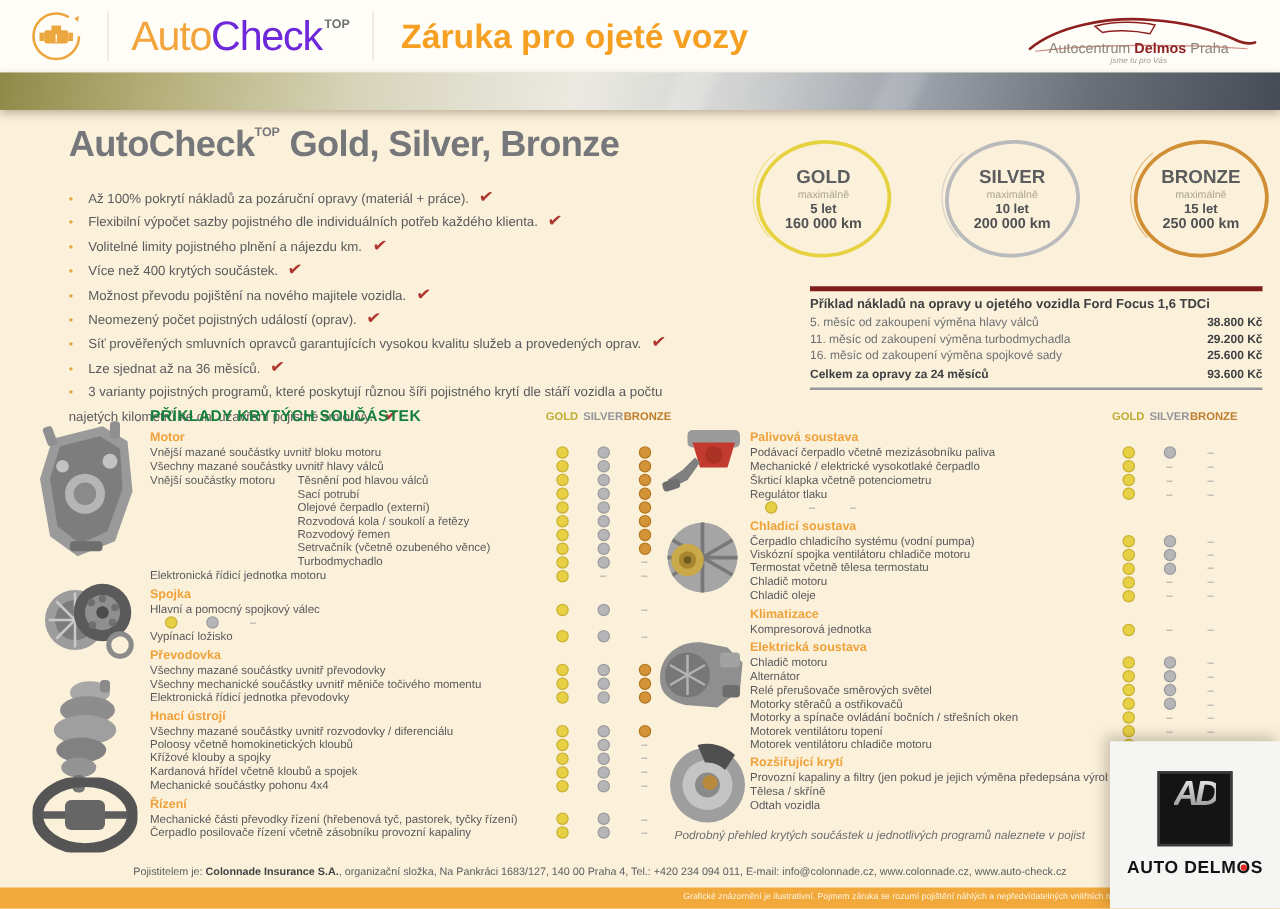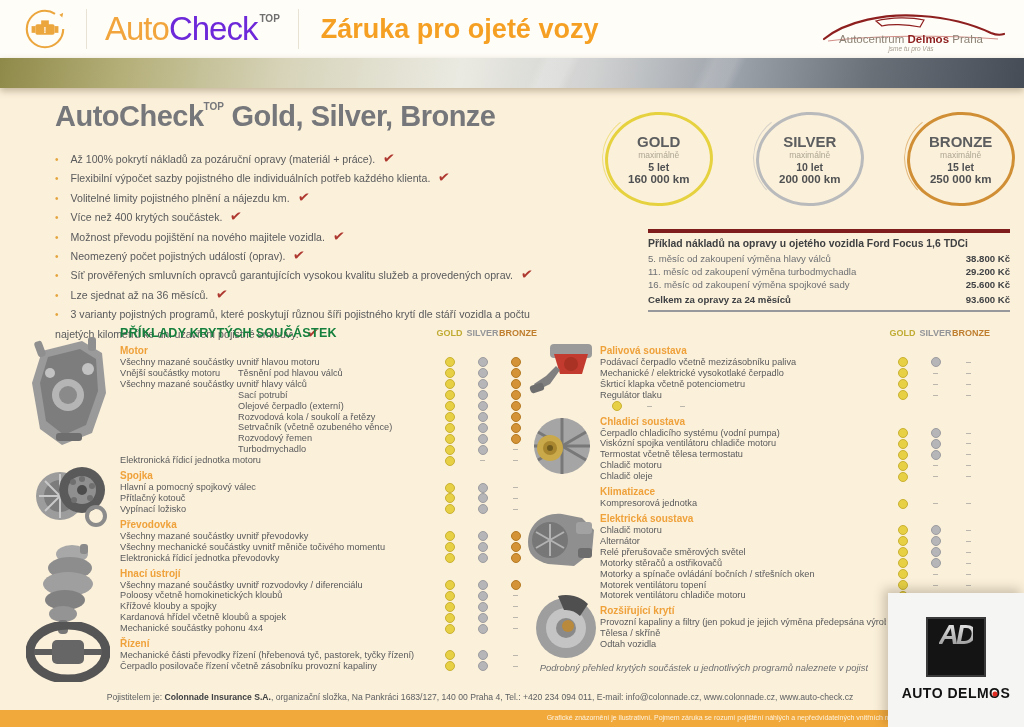--- a/index.html
+++ b/index.html
@@ -303,21 +303,35 @@
     <span class="heads" style="display: flex;">
         <span class="colhead c0">GOLD</span>
         <span class="colhead c1">SILVER</span>
         <span class="colhead c2">BRONZE</span>
       </span>
   </div>
   <div class="groups">
       <div class="group">
         <div class="gname">Motor</div>
         <div class="crow">
-          <span class="lbl">Všechny mazané součástky uvnitř hlavou motoru</span>
+          <span class="lbl">Vnější mazané součástky uvnitř bloku motoru</span>
+          <span class="marks">
+            <span class="mcell">
+              <span class="pdot G"></span>
+            </span>
+            <span class="mcell">
+              <span class="pdot S"></span>
+            </span>
+            <span class="mcell">
+              <span class="pdot B"></span>
+            </span>
+          </span>
+        </div>
+        <div class="crow">
+          <span class="lbl">Všechny mazané součástky uvnitř hlavy válců</span>
           <span class="marks">
             <span class="mcell">
               <span class="pdot G"></span>
             </span>
             <span class="mcell">
               <span class="pdot S"></span>
             </span>
             <span class="mcell">
               <span class="pdot B"></span>
             </span>
@@ -332,34 +346,20 @@
             </span>
             <span class="mcell">
               <span class="pdot S"></span>
             </span>
             <span class="mcell">
               <span class="pdot B"></span>
             </span>
           </span>
         </div>
         <div class="crow">
-          <span class="lbl">Všechny mazané součástky uvnitř hlavy válců</span>
-          <span class="marks">
-            <span class="mcell">
-              <span class="pdot G"></span>
-            </span>
-            <span class="mcell">
-              <span class="pdot S"></span>
-            </span>
-            <span class="mcell">
-              <span class="pdot B"></span>
-            </span>
-          </span>
-        </div>
-        <div class="crow">
           <span class="lblfix"></span>
           <span class="lbl2">Sací potrubí</span>
           <span class="marks">
             <span class="mcell">
               <span class="pdot G"></span>
             </span>
             <span class="mcell">
               <span class="pdot S"></span>
             </span>
             <span class="mcell">
@@ -392,36 +392,36 @@
             <span class="mcell">
               <span class="pdot S"></span>
             </span>
             <span class="mcell">
               <span class="pdot B"></span>
             </span>
           </span>
         </div>
         <div class="crow">
           <span class="lblfix"></span>
+          <span class="lbl2">Rozvodový řemen</span>
+          <span class="marks">
+            <span class="mcell">
+              <span class="pdot G"></span>
+            </span>
+            <span class="mcell">
+              <span class="pdot S"></span>
+            </span>
+            <span class="mcell">
+              <span class="pdot B"></span>
+            </span>
+          </span>
+        </div>
+        <div class="crow">
+          <span class="lblfix"></span>
           <span class="lbl2">Setrvačník (včetně ozubeného věnce)</span>
-          <span class="marks">
-            <span class="mcell">
-              <span class="pdot G"></span>
-            </span>
-            <span class="mcell">
-              <span class="pdot S"></span>
-            </span>
-            <span class="mcell">
-              <span class="pdot B"></span>
-            </span>
-          </span>
-        </div>
-        <div class="crow">
-          <span class="lblfix"></span>
-          <span class="lbl2">Rozvodový řemen</span>
           <span class="marks">
             <span class="mcell">
               <span class="pdot G"></span>
             </span>
             <span class="mcell">
               <span class="pdot S"></span>
             </span>
             <span class="mcell">
               <span class="pdot B"></span>
             </span>
@@ -467,21 +467,20 @@
             </span>
             <span class="mcell">
               <span class="pdot S"></span>
             </span>
             <span class="mcell">
               <span class="mdash">–</span>
             </span>
           </span>
         </div>
         <div class="crow">
-          <span class="lbl">Přítlačný kotouč</span>
           <span class="marks">
             <span class="mcell">
               <span class="pdot G"></span>
             </span>
             <span class="mcell">
               <span class="pdot S"></span>
             </span>
             <span class="mcell">
               <span class="mdash">–</span>
             </span>

